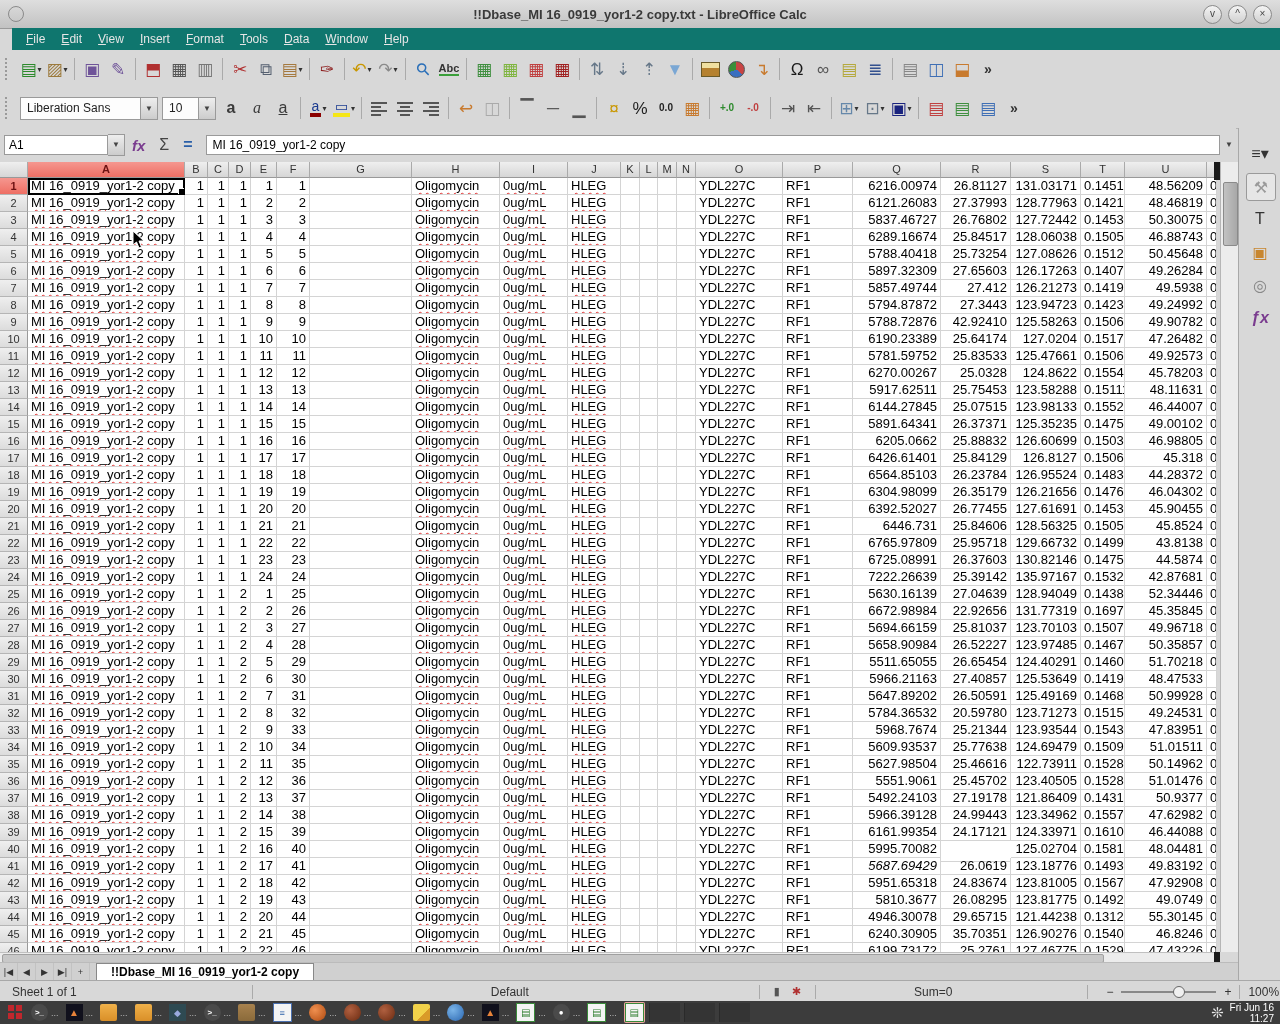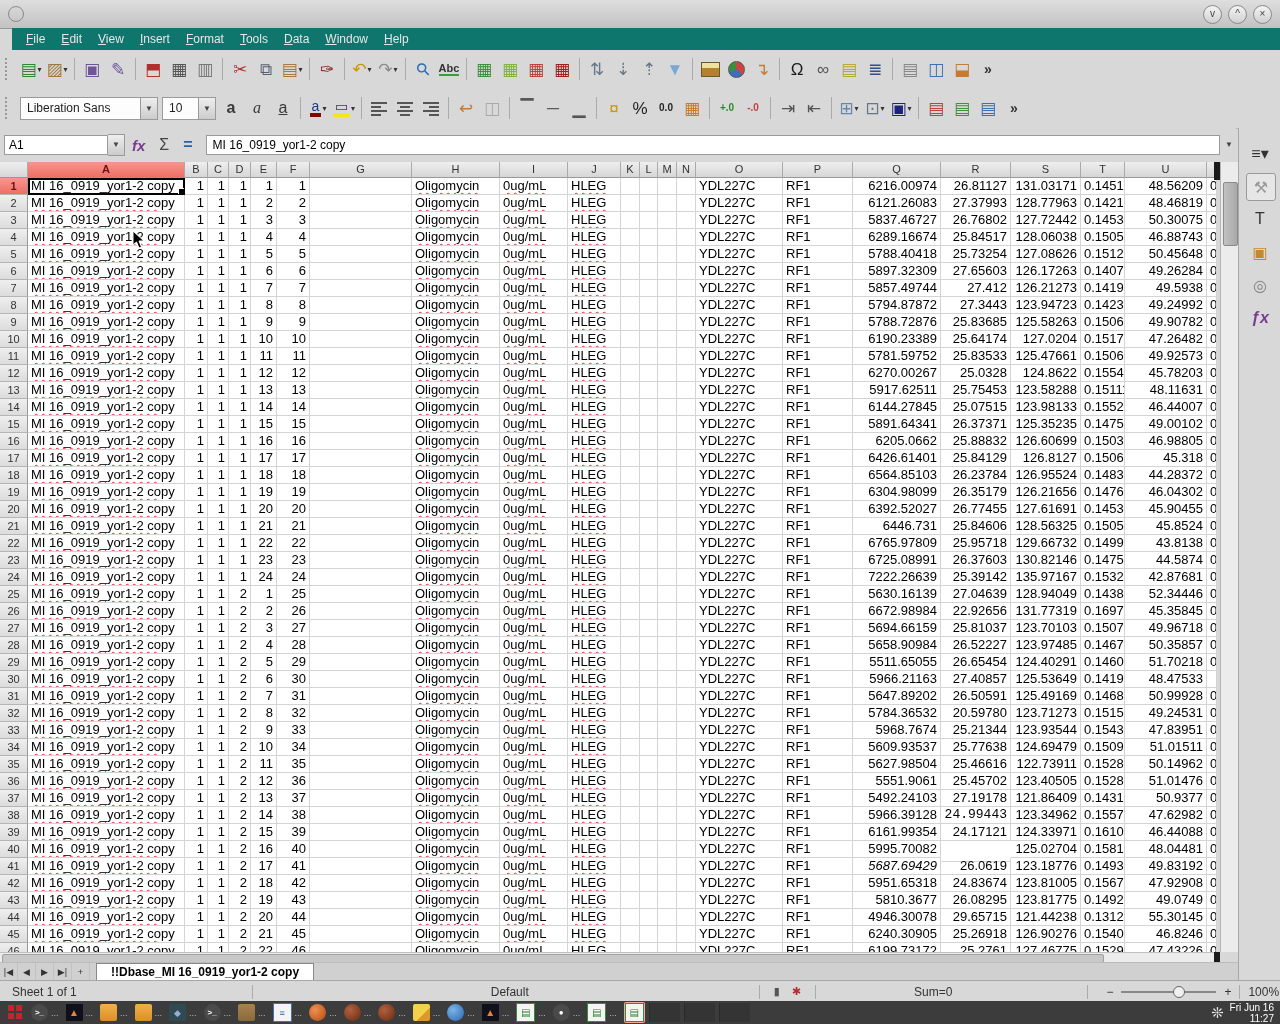--- a/index.html
+++ b/index.html
@@ -121,20 +121,21 @@
   #clocklogo{font-size:15px;color:#e8e8e8;margin-right:6px;}
   #clocktxt{font-size:10px;line-height:11px;text-align:right;}
   
   #cursor{top:230px;left:132px;z-index:50;}
 </style>
 </head>
 <body>
 
 <div id="titlebar" class="abs">
   <div class="wicon"></div>
+  <div id="wtitle">!!Dbase_MI 16_0919_yor1-2 copy.txt - LibreOffice Calc</div>
   <div class="wbtns">
     <div class="wbtn">v</div>
     <div class="wbtn">^</div>
     <div class="wbtn">×</div>
   </div>
 </div>
 
 <div id="menubar" class="abs">
     <span class="menu-item">File</span>
     <span class="menu-item">Edit</span>
@@ -630,21 +631,21 @@
       <div class="cell sp" style="width: 88px;">Oligomycin</div>
       <div class="cell sp" style="width: 68px;">0ug/mL</div>
       <div class="cell sp" style="width: 53px;">HLEG</div>
       <div class="cell" style="width: 19px;"></div>
       <div class="cell" style="width: 18px;"></div>
       <div class="cell" style="width: 19px;"></div>
       <div class="cell" style="width: 19px;"></div>
       <div class="cell" style="width: 87px;">YDL227C</div>
       <div class="cell" style="width: 70px;">RF1</div>
       <div class="cell num" style="width: 88px;">5788.72876</div>
-      <div class="cell num" style="width: 70px;">25.83685</div>
+      <div class="cell num" style="width: 70px;">42.92410</div>
       <div class="cell num" style="width: 70px;">125.58263</div>
       <div class="cell num" style="width: 44px;">0.15063</div>
       <div class="cell num" style="width: 82px;">49.90782</div>
       <div class="cell" style="width: 10px;">0.</div>
     </div>
     <div class="row">
       <div class="rowhdr">10</div>
       <div class="cell sp" style="width: 157px;">MI 16_0919_yor1-2 copy</div>
       <div class="cell num" style="width: 23px;">1</div>
       <div class="cell num" style="width: 21px;">1</div>
@@ -1355,21 +1356,21 @@
       <div class="cell sp" style="width: 88px;">Oligomycin</div>
       <div class="cell sp" style="width: 68px;">0ug/mL</div>
       <div class="cell sp" style="width: 53px;">HLEG</div>
       <div class="cell" style="width: 19px;"></div>
       <div class="cell" style="width: 18px;"></div>
       <div class="cell" style="width: 19px;"></div>
       <div class="cell" style="width: 19px;"></div>
       <div class="cell" style="width: 87px;">YDL227C</div>
       <div class="cell" style="width: 70px;">RF1</div>
       <div class="cell num" style="width: 88px;">5966.39128</div>
-      <div class="cell num" style="width: 70px; font-family: Liberation Mono, monospace;">24.99443</div>
+      <div class="cell num" style="width: 70px;">24.99443</div>
       <div class="cell num" style="width: 70px;">123.34962</div>
       <div class="cell num" style="width: 44px;">0.15571</div>
       <div class="cell num" style="width: 82px;">47.62982</div>
       <div class="cell" style="width: 10px;">0.</div>
     </div>
     <div class="row">
       <div class="rowhdr">39</div>
       <div class="cell sp" style="width: 157px;">MI 16_0919_yor1-2 copy</div>
       <div class="cell num" style="width: 23px;">1</div>
       <div class="cell num" style="width: 21px;">1</div>
@@ -1530,21 +1531,21 @@
       <div class="cell sp" style="width: 88px;">Oligomycin</div>
       <div class="cell sp" style="width: 68px;">0ug/mL</div>
       <div class="cell sp" style="width: 53px;">HLEG</div>
       <div class="cell" style="width: 19px;"></div>
       <div class="cell" style="width: 18px;"></div>
       <div class="cell" style="width: 19px;"></div>
       <div class="cell" style="width: 19px;"></div>
       <div class="cell" style="width: 87px;">YDL227C</div>
       <div class="cell" style="width: 70px;">RF1</div>
       <div class="cell num" style="width: 88px;">6240.30905</div>
-      <div class="cell num" style="width: 70px;">25.26918</div>
+      <div class="cell num" style="width: 70px;">35.70351</div>
       <div class="cell num" style="width: 70px;">126.90276</div>
       <div class="cell num" style="width: 44px;">0.15401</div>
       <div class="cell num" style="width: 82px;">46.8246</div>
       <div class="cell" style="width: 10px;">0.</div>
     </div>
     <div class="row">
       <div class="rowhdr">46</div>
       <div class="cell sp" style="width: 157px;">MI 16_0919_yor1-2 copy</div>
       <div class="cell num" style="width: 23px;">1</div>
       <div class="cell num" style="width: 21px;">1</div>

